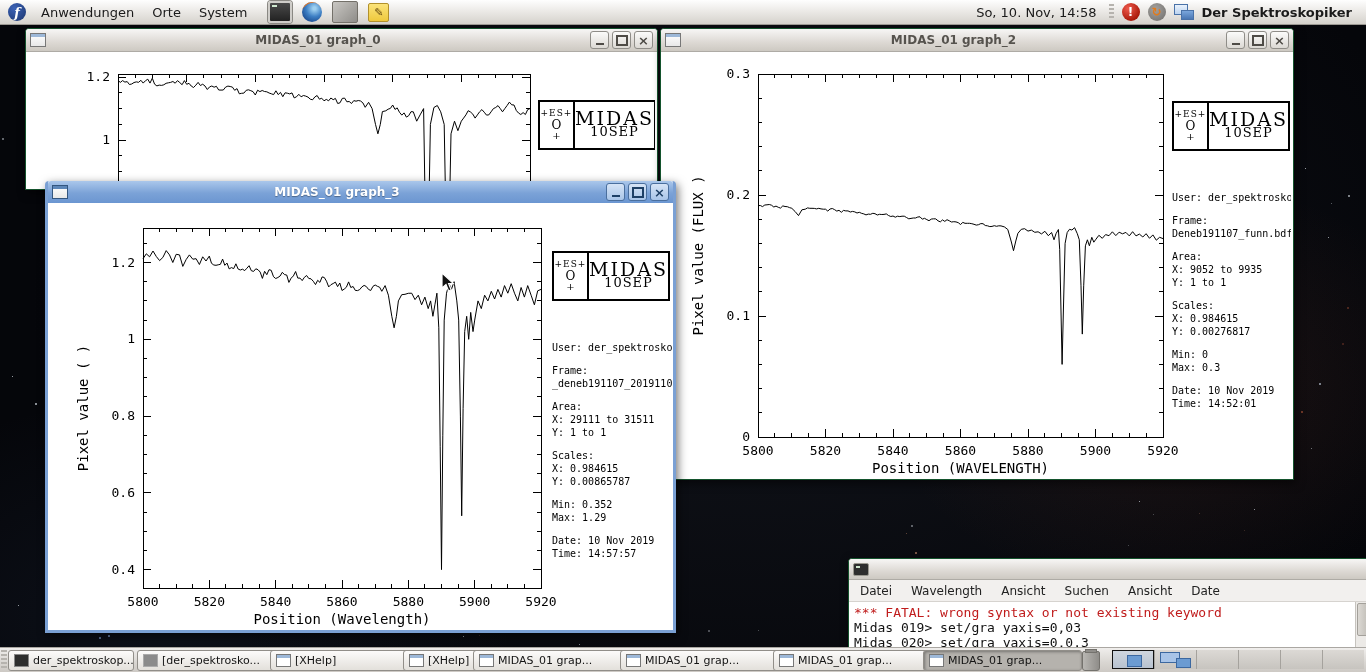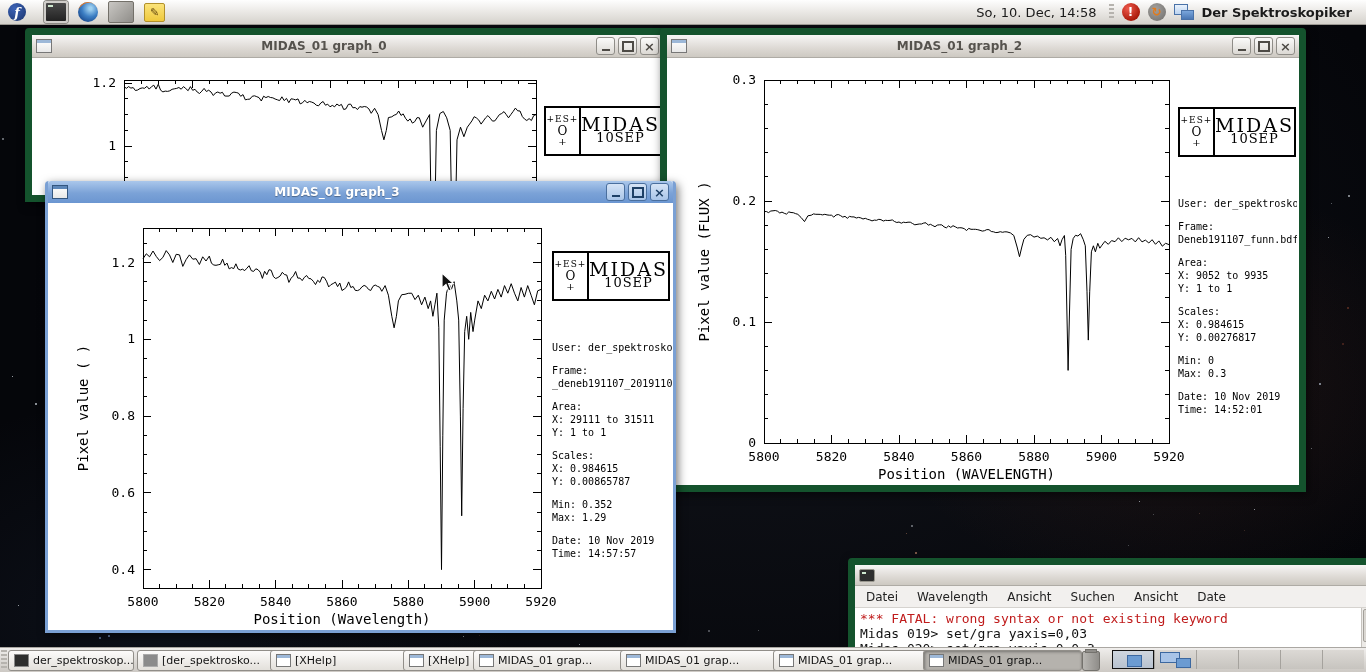--- a/index.html
+++ b/index.html
@@ -35,21 +35,21 @@
     font:bold 12px "DejaVu Sans";display:flex;align-items:center;justify-content:center;}
   .icon-update{width:18px;height:18px;border-radius:50%;background:radial-gradient(circle at 40% 35%,#a5a3a0,#6e6c69);color:#e07b1f;
     font:bold 12px "DejaVu Sans";display:flex;align-items:center;justify-content:center;}
   .icon-net{width:20px;height:16px;position:relative;}
   .icon-net .m1,.icon-net .m2{position:absolute;border:1px solid #4a72a8;background:linear-gradient(#eaf2fc,#bcd4f0);}
   .icon-net .m1{left:0;top:0;width:12px;height:9px;}
   .icon-net .m2{right:0;bottom:0;width:11px;height:8px;background:linear-gradient(#7aa6dc,#4a77b4);}
   .user-label{font-weight:bold;padding-right:4px;}
   
   .win{position:absolute;background:#fff;box-shadow:2px 3px 10px rgba(0,0,0,.55);border-radius:4px 4px 0 0;}
-  .win.inactive{border:7px solid #14532d;}
+  .win.inactive{border:1px solid #14532d;}
   .win.active{border:3px solid #7aa0d4;border-top:none;}
   .titlebar{height:22px;display:flex;align-items:center;padding:0 4px;gap:4px;border-radius:3px 3px 0 0;}
   .inactive>.titlebar{background:linear-gradient(#f7f6f5,#ddd9d4 60%,#cdc9c2);border-bottom:1px solid #aeaba5;color:#56534e;}
   .active>.titlebar{background:linear-gradient(#aac7eb,#7ba2d7 55%,#6b96d1);color:#fff;text-shadow:0 1px 1px rgba(0,0,0,.35);}
   .tb-title{flex:1;text-align:center;font-weight:bold;font-size:12px;white-space:nowrap;overflow:hidden;}
   .tb-appicon{width:14px;height:12px;border:1px solid #777;background:linear-gradient(#fff,#e8e8e8);position:relative;flex:0 0 auto;}
   .tb-appicon::before{content:"";position:absolute;left:0;right:0;top:0;height:3px;background:#9db8d8;}
   .active .tb-appicon{border-color:#33567f;}
   .active .tb-appicon::before{background:#5c86b8;}
   .tb-btns{display:flex;gap:3px;}
@@ -715,28 +715,33 @@
         <div class="thumb"></div>
       </div>
   <div class="tline error">*** FATAL: wrong syntax or not existing keyword</div>
       <div class="tline normal">Midas 019&gt; set/gra  yaxis=0,03</div>
       <div class="tline normal">Midas 020&gt; set/gra  yaxis=0,0.3</div>
     </div>
 </div>
 
 <div id="panel">
   <div class="fedora">f</div>
+  <div id="panel-menus" style="display:flex;">
+      <div class="menu-item">Anwendungen</div>
+      <div class="menu-item">Orte</div>
+      <div class="menu-item">System</div>
+    </div>
   <div class="launchers">
     <div class="icon-term"></div>
     <div class="icon-ff"></div>
     <div class="icon-shot"></div>
     <div class="icon-note">✎</div>
   </div>
   <div id="panel-right">
-    <span class="clock">So, 10. Dec, 14:58</span>
+    <span class="clock">So, 10. Nov, 14:58</span>
     <span class="applet-handle"></span>
     <span class="icon-alert">!</span>
     <span class="icon-update">↻</span>
     <span class="icon-net">
         <span class="m1"></span>
         <span class="m2"></span>
       </span>
     <span class="user-label">Der Spektroskopiker</span>
   </div>
 </div>

